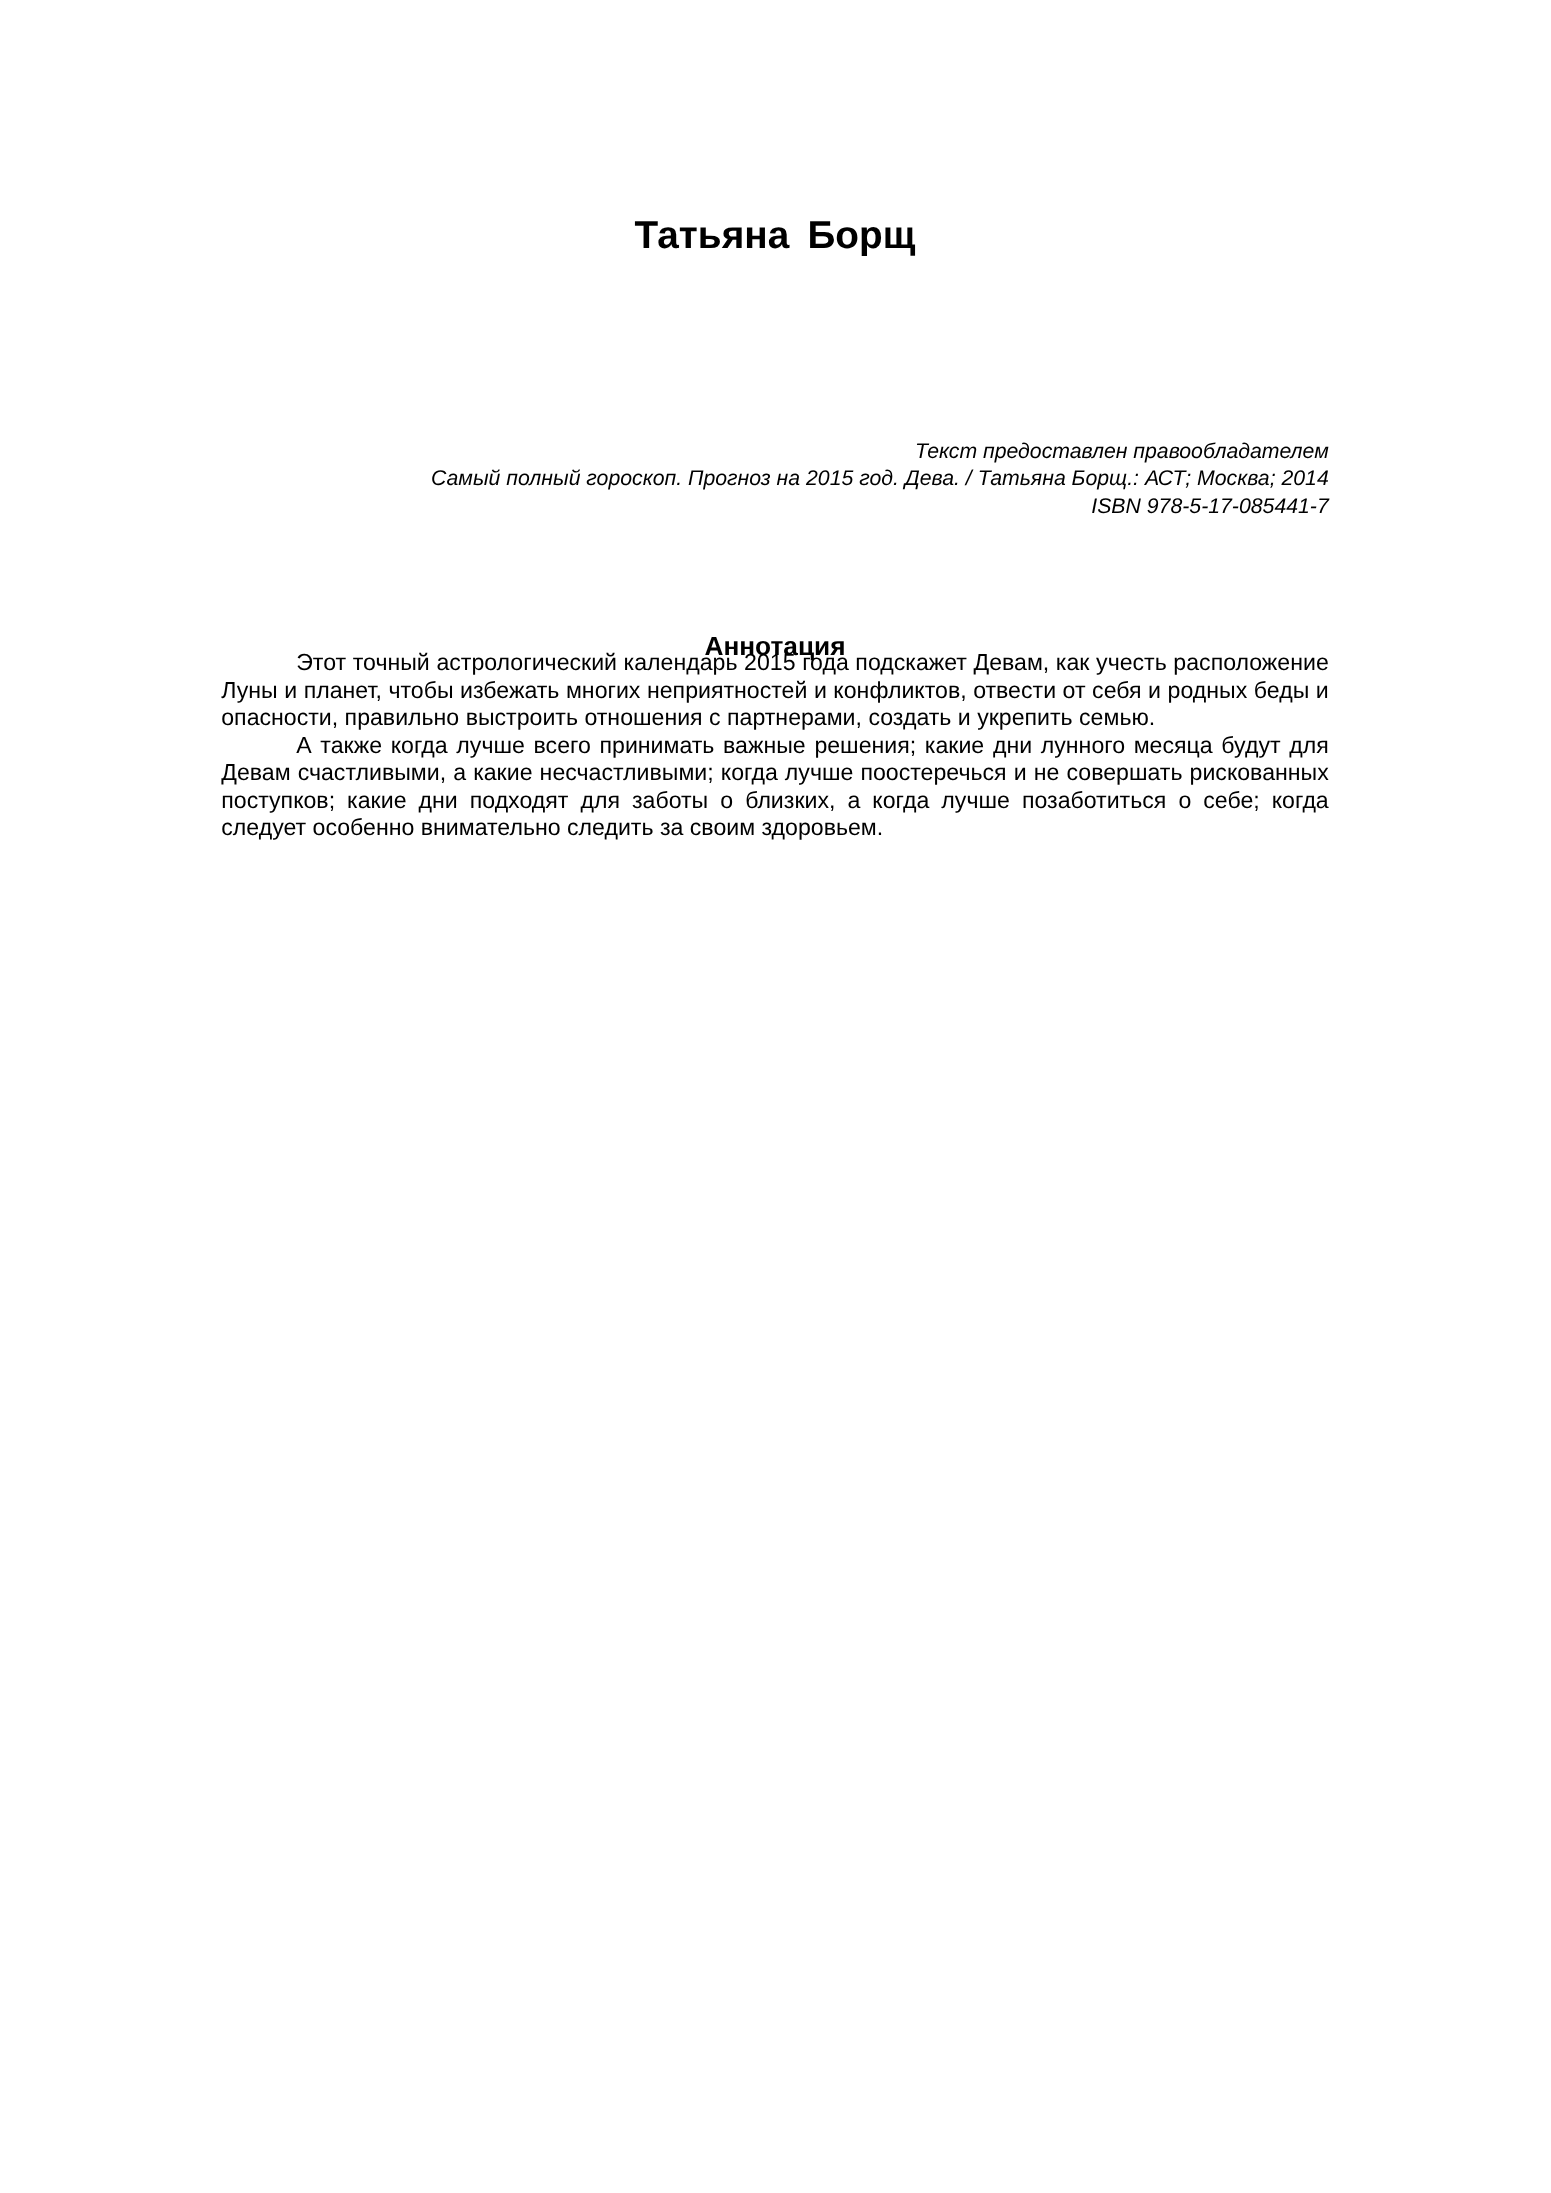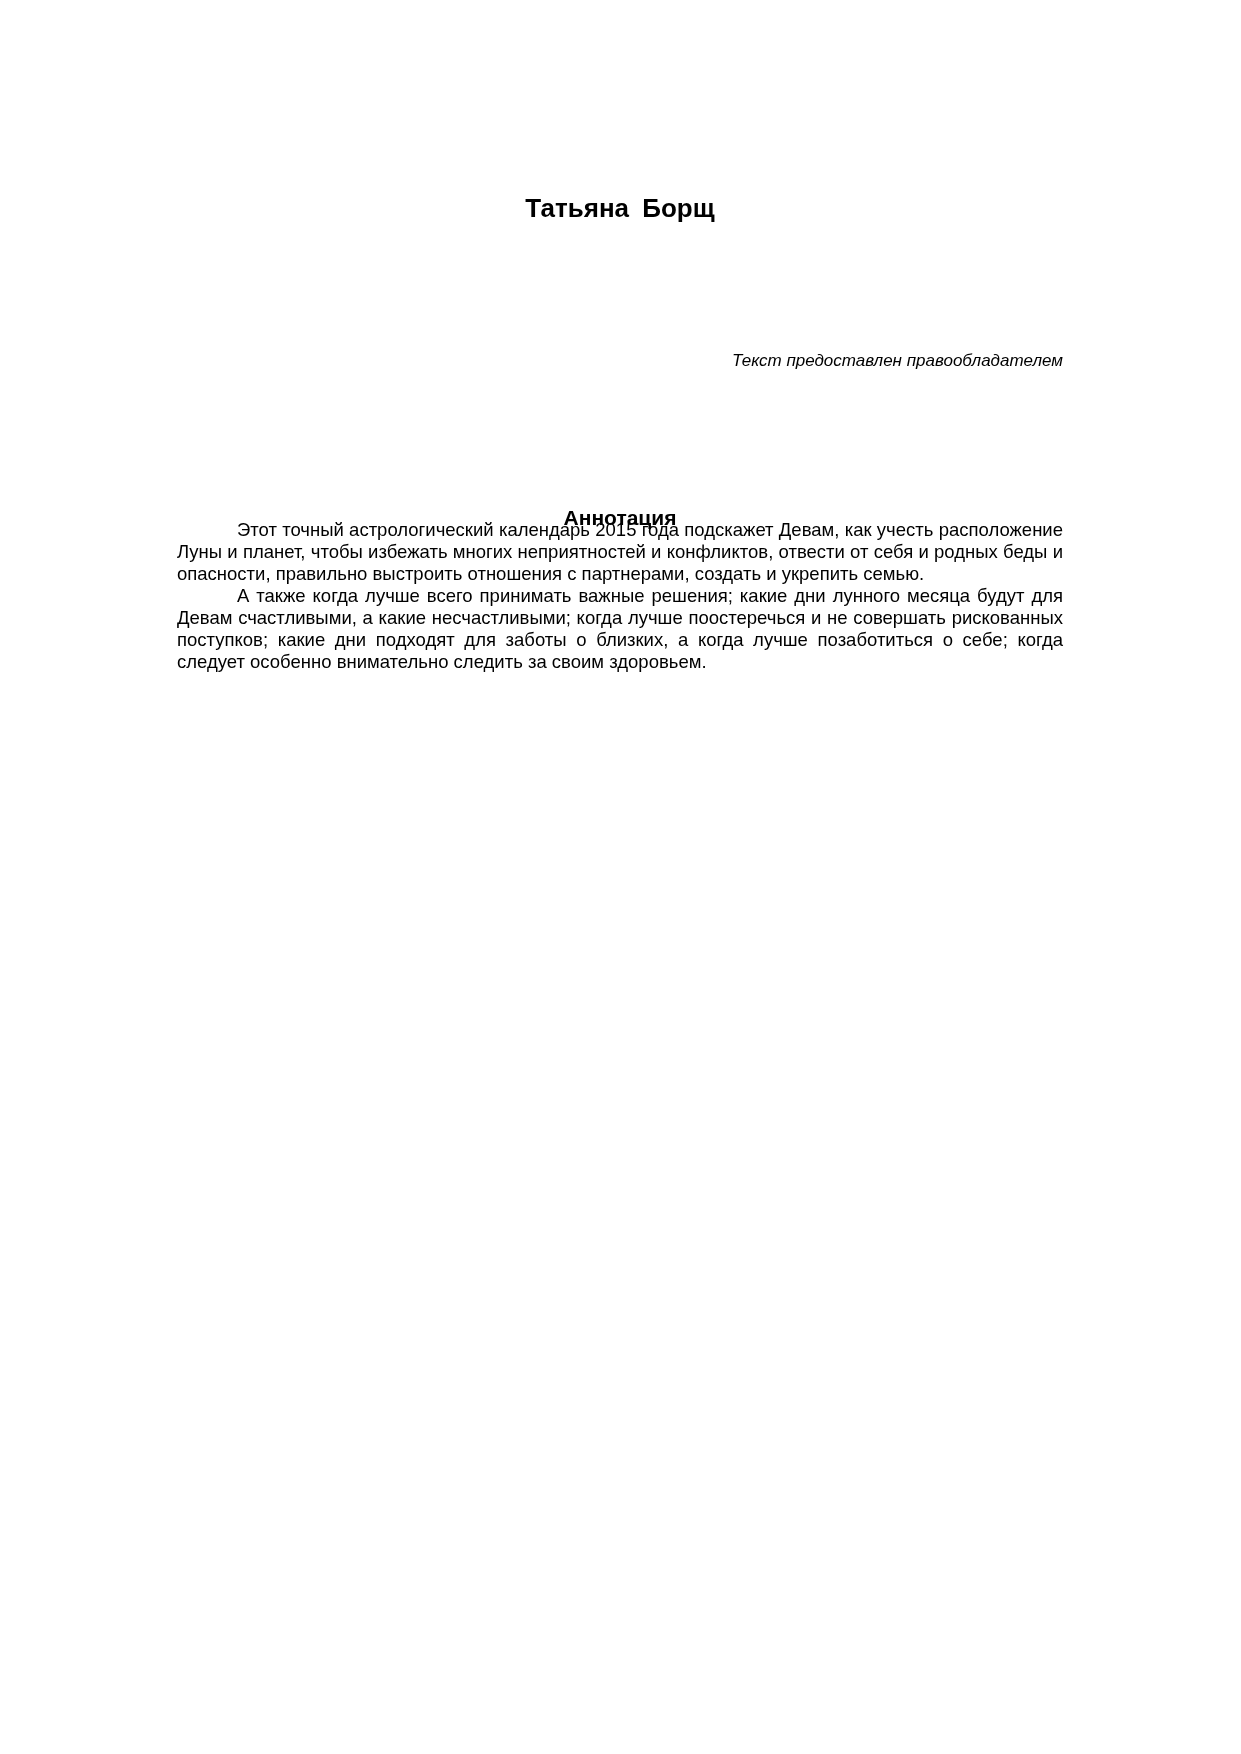--- a/index.html
+++ b/index.html
@@ -21,24 +21,23 @@
       top: 0;
       width: 886px;
     }
     .author {
       position: absolute;
       top: 172px;
       left: 0;
       width: 886px;
       text-align: center;
       font-weight: bold;
-      font-size: 26px;
+      font-size: 31px;
       line-height: 32px;
       word-spacing: 6px;
-      margin-top: 20px;
     }
     .title {
       position: absolute;
       top: 208px;
       left: 0;
       width: 886px;
       text-align: center;
       font-weight: bold;
       font-size: 35px;
       line-height: 48px;
@@ -84,20 +83,22 @@
 
 <div class="page">
 
   <div class="author">Татьяна  Борщ</div>
 
   <div class="title">
   </div>
 
   <div class="meta">
     <div>Текст предоставлен правообладателем</div>
+    <div>Самый полный гороскоп. Прогноз на 2015 год. Дева. / Татьяна Борщ.: АСТ; Москва; 2014</div>
+    <div>ISBN 978-5-17-085441-7</div>
   </div>
 
   <div class="annotation-heading">Аннотация</div>
 
   <div class="annotation-body">
     <p>Этот точный астрологический календарь 2015 года подскажет Девам, как учесть расположение Луны и планет, чтобы избежать многих неприятностей и конфликтов, отвести от себя и родных беды и опасности, правильно выстроить отношения с партнерами, создать и укрепить семью.</p>
     <p>А также когда лучше всего принимать важные решения; какие дни лунного месяца будут для Девам счастливыми, а какие несчастливыми; когда лучше поостеречься и не совершать рискованных поступков; какие дни подходят для заботы о близких, а когда лучше позаботиться о себе; когда следует особенно внимательно следить за своим здоровьем.</p>
   </div>
 
 </div>

